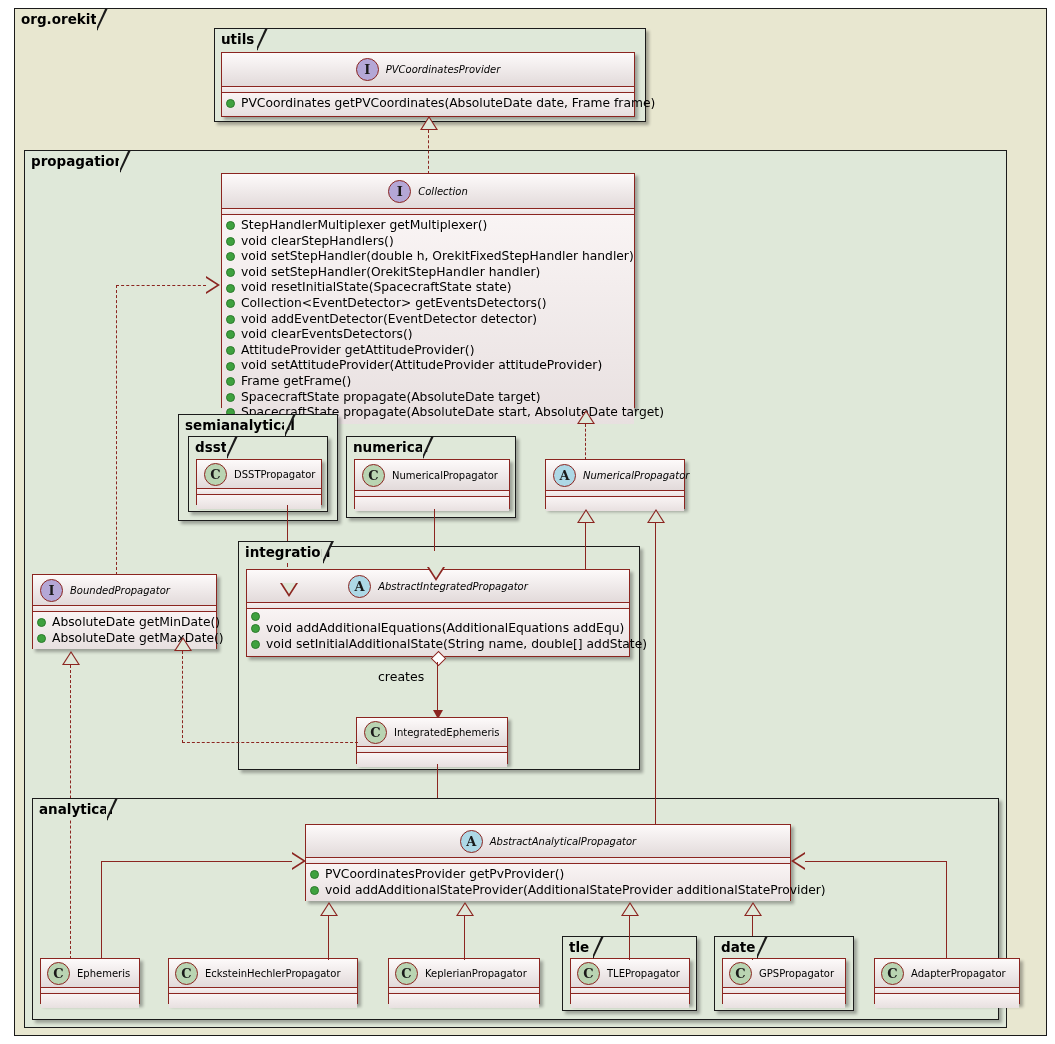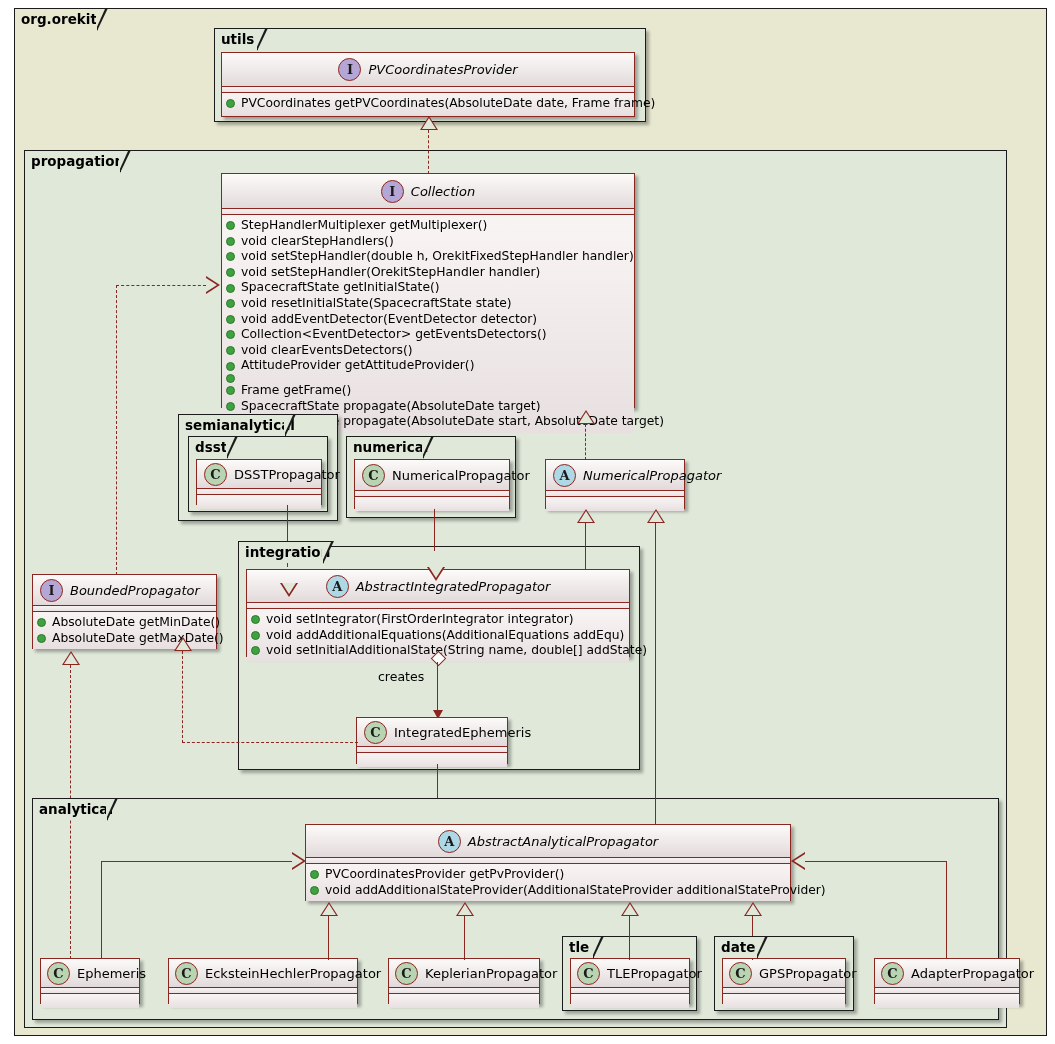--- a/index.html
+++ b/index.html
@@ -22,21 +22,21 @@
        background:linear-gradient(180deg,#fbf6f6 0%,#e6dede 100%);
        box-shadow:3px 3px 3px rgba(0,0,0,0.30);}
   .cls-head{position:relative;height:36px;display:flex;align-items:center;justify-content:center;
        background:linear-gradient(180deg,#fdfafa 0%,#e2dada 100%);
        border-bottom:1.3px solid #8b2520;}
   .cls-sep{height:5px;border-bottom:1.3px solid #8b2520;
        background:linear-gradient(180deg,#f7f1f1 0%,#ebe3e3 100%);}
   .cls-body{padding:3px 4px 3px 4px;
        background:linear-gradient(180deg,#f9f4f4 0%,#e8e0e0 100%);}
   .cls-body.empty{height:14px;padding:0;}
-  .cls-name{font-size:13px;color:#000;white-space:nowrap;}
+  .cls-name{font-size:10px;color:#000;white-space:nowrap;}
   .cls-name.italic{font-style:italic;}
   .stereo{width:21px;height:21px;border-radius:50%;border:1.4px solid #8b2520;
        display:inline-flex;align-items:center;justify-content:center;
        font-family:"DejaVu Serif","Liberation Serif",serif;font-weight:bold;font-size:13px;
        color:#1a1a1a;margin-right:7px;flex:0 0 auto;}
   .stereo.iface{background:#b4a7d6;}
   .stereo.abstract{background:#add8e6;}
   .stereo.concrete{background:#b9d4b2;}
   .member{display:flex;align-items:center;font-size:12.3px;color:#000;white-space:nowrap;line-height:15.6px;}
   .dot{width:7px;height:7px;border-radius:50%;background:#3fa13f;border:1px solid #2c7a2c;
@@ -123,44 +123,41 @@
       <div class="member">
           <span class="dot"></span>
           <span>void setStepHandler(double h, OrekitFixedStepHandler handler)</span>
         </div>
       <div class="member">
           <span class="dot"></span>
           <span>void setStepHandler(OrekitStepHandler handler)</span>
         </div>
       <div class="member">
           <span class="dot"></span>
-          <span>SpacecraftState getInitialState()</span>
-        </div>
-      <div class="member">
-          <span class="dot"></span>
           <span>void resetInitialState(SpacecraftState state)</span>
         </div>
       <div class="member">
           <span class="dot"></span>
+          <span>Collection&lt;EventDetector&gt; getEventsDetectors()</span>
+        </div>
+      <div class="member">
+          <span class="dot"></span>
           <span>void addEventDetector(EventDetector detector)</span>
         </div>
       <div class="member">
           <span class="dot"></span>
-          <span>Collection&lt;EventDetector&gt; getEventsDetectors()</span>
-        </div>
-      <div class="member">
-          <span class="dot"></span>
           <span>void clearEventsDetectors()</span>
         </div>
       <div class="member">
           <span class="dot"></span>
           <span>AttitudeProvider getAttitudeProvider()</span>
         </div>
       <div class="member">
           <span class="dot"></span>
+          <span>void setAttitudeProvider(AttitudeProvider attitudeProvider)</span>
         </div>
       <div class="member">
           <span class="dot"></span>
           <span>Frame getFrame()</span>
         </div>
       <div class="member">
           <span class="dot"></span>
           <span>SpacecraftState propagate(AbsoluteDate target)</span>
         </div>
       <div class="member">
@@ -251,21 +248,20 @@
 
   <div class="cls" style="left:246px;top:569px;width:384px;height:88px;">
     <div class="cls-head" style="height:32px;">
       <span class="stereo abstract">A</span>
       <span class="cls-name italic">AbstractIntegratedPropagator</span>
     </div>
     <div class="cls-sep"></div>
     <div class="cls-body">
       <div class="member">
           <span class="dot"></span>
-          <span>void setIntegrator(FirstOrderIntegrator integrator)</span>
         </div>
       <div class="member">
           <span class="dot"></span>
           <span>void addAdditionalEquations(AdditionalEquations addEqu)</span>
         </div>
       <div class="member">
           <span class="dot"></span>
           <span>void setInitialAdditionalState(String name, double[] addState)</span>
         </div>
     </div>

